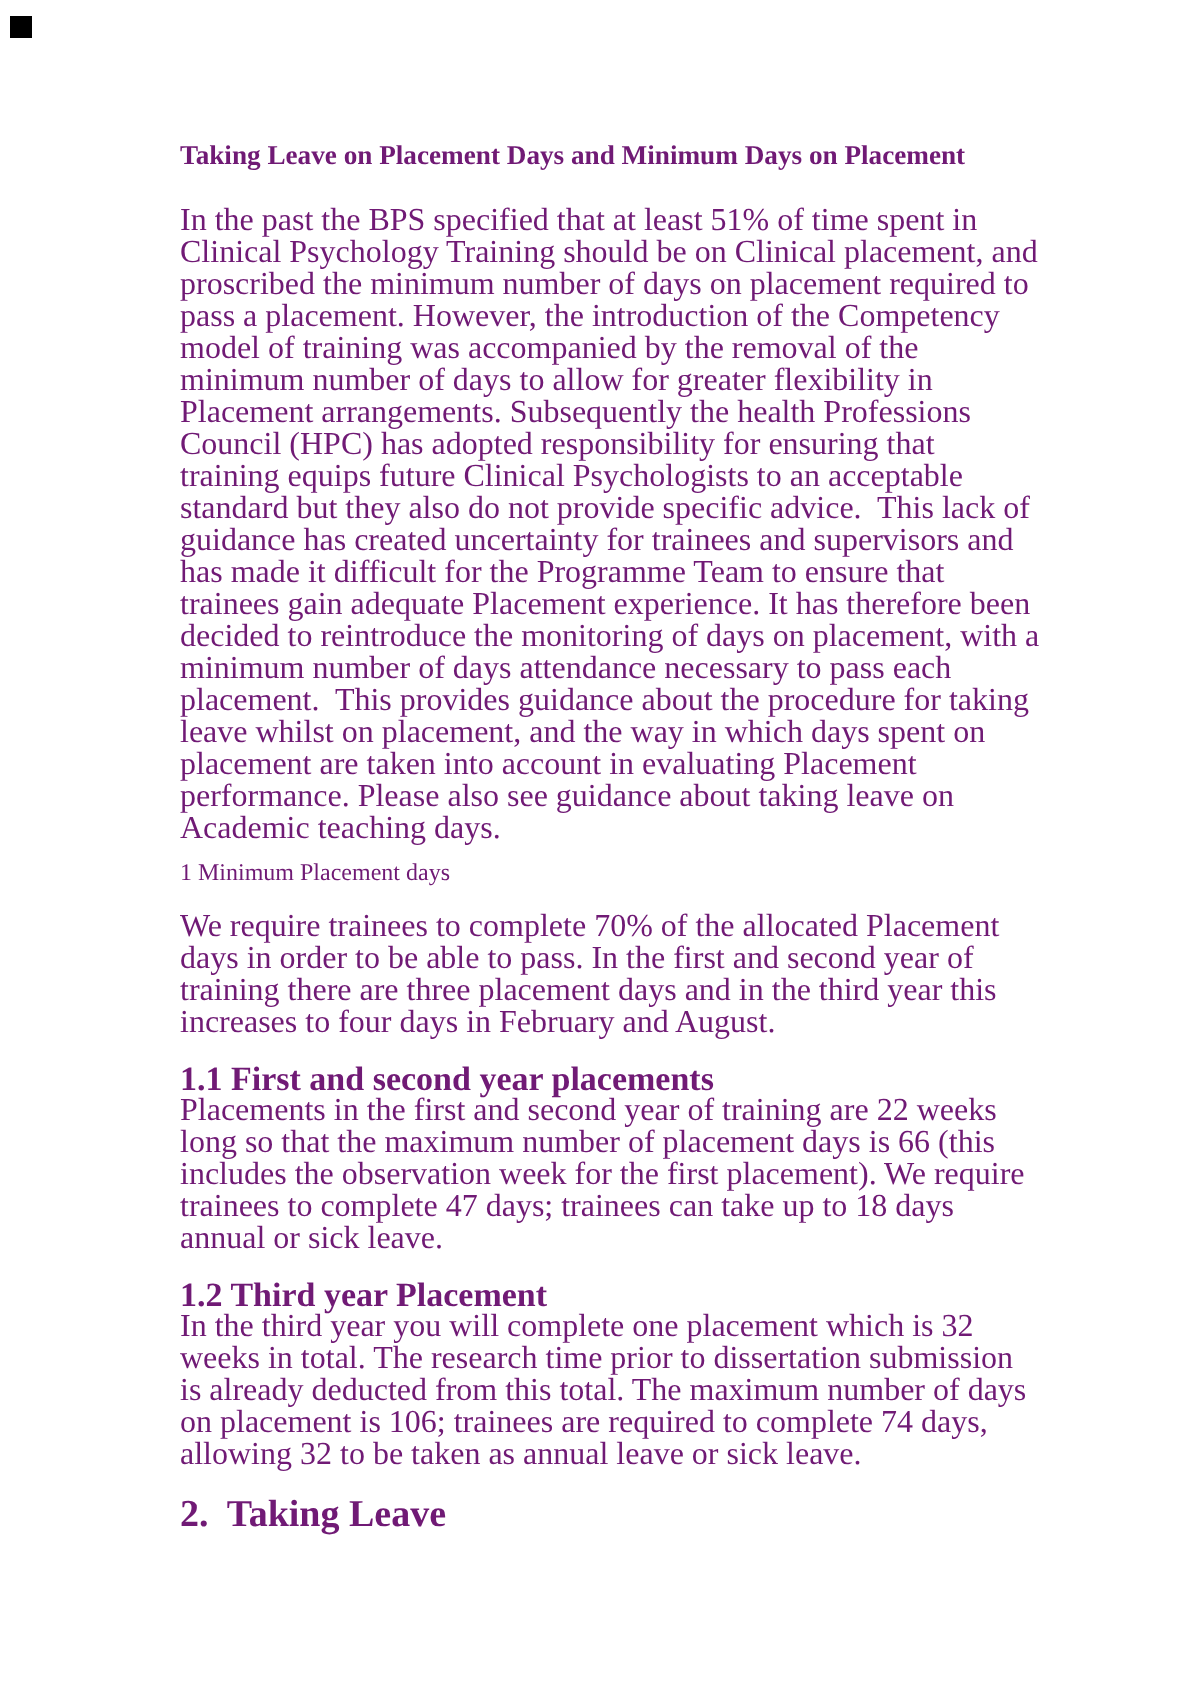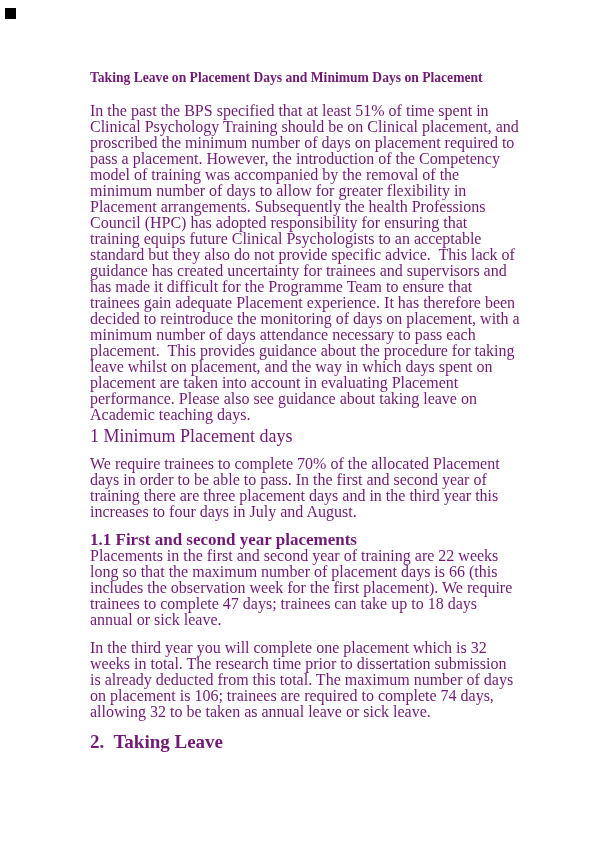--- a/index.html
+++ b/index.html
@@ -35,21 +35,21 @@
     margin-bottom: 16px;
   }
   .body-para {
     font-size: 16px;
     line-height: 16px;
     white-space: pre-wrap;
     margin-bottom: 12px;
   }
   .body-para.intro { margin-bottom: 4px; }
   .h-section {
-    font-size: 18px;
+    font-size: 12px;
     font-weight: normal;
     line-height: 19px;
     white-space: pre-wrap;
     margin-bottom: 10px;
   }
   .h-sub {
     font-size: 17px;
     font-weight: bold;
     line-height: 16px;
     white-space: pre-wrap;
@@ -69,26 +69,27 @@
   <div class="corner-mark"></div>
 
   <div class="content">
 
     <div class="doc-title">Taking Leave on Placement Days and Minimum Days on Placement</div>
 
     <div class="body-para intro">In the past the BPS specified that at least 51% of time spent in Clinical Psychology Training should be on Clinical placement, and proscribed the minimum number of days on placement required to pass a placement. However, the introduction of the Competency model of training was accompanied by the removal of the minimum number of days to allow for greater flexibility in Placement arrangements. Subsequently the health Professions Council (HPC) has adopted responsibility for ensuring that training equips future Clinical Psychologists to an acceptable standard but they also do not provide specific advice.  This lack of guidance has created uncertainty for trainees and supervisors and has made it difficult for the Programme Team to ensure that trainees gain adequate Placement experience. It has therefore been decided to reintroduce the monitoring of days on placement, with a minimum number of days attendance necessary to pass each placement.  This provides guidance about the procedure for taking leave whilst on placement, and the way in which days spent on placement are taken into account in evaluating Placement performance. Please also see guidance about taking leave on Academic teaching days.</div>
 
     <div class="h-section">1 Minimum Placement days</div>
 
-    <div class="body-para">We require trainees to complete 70% of the allocated Placement days in order to be able to pass. In the first and second year of training there are three placement days and in the third year this increases to four days in July and August.</div>
+    <div class="body-para">We require trainees to complete 70% of the allocated Placement days in order to be able to pass. In the first and second year of training there are three placement days and in the third year this increases to four days in February and August.</div>
 
     <div class="h-sub">1.1 First and second year placements</div>
 
     <div class="body-para">Placements in the first and second year of training are 22 weeks long so that the maximum number of placement days is 66 (this includes the observation week for the first placement). We require trainees to complete 47 days; trainees can take up to 18 days annual or sick leave.</div>
 
+    <div class="h-sub">1.2 Third year Placement</div>
 
     <div class="body-para">In the third year you will complete one placement which is 32 weeks in total. The research time prior to dissertation submission is already deducted from this total. The maximum number of days on placement is 106; trainees are required to complete 74 days, allowing 32 to be taken as annual leave or sick leave.</div>
 
 
 
 
     <div class="h-section-bold">2.  Taking Leave</div>
 
   </div>
 </div>

